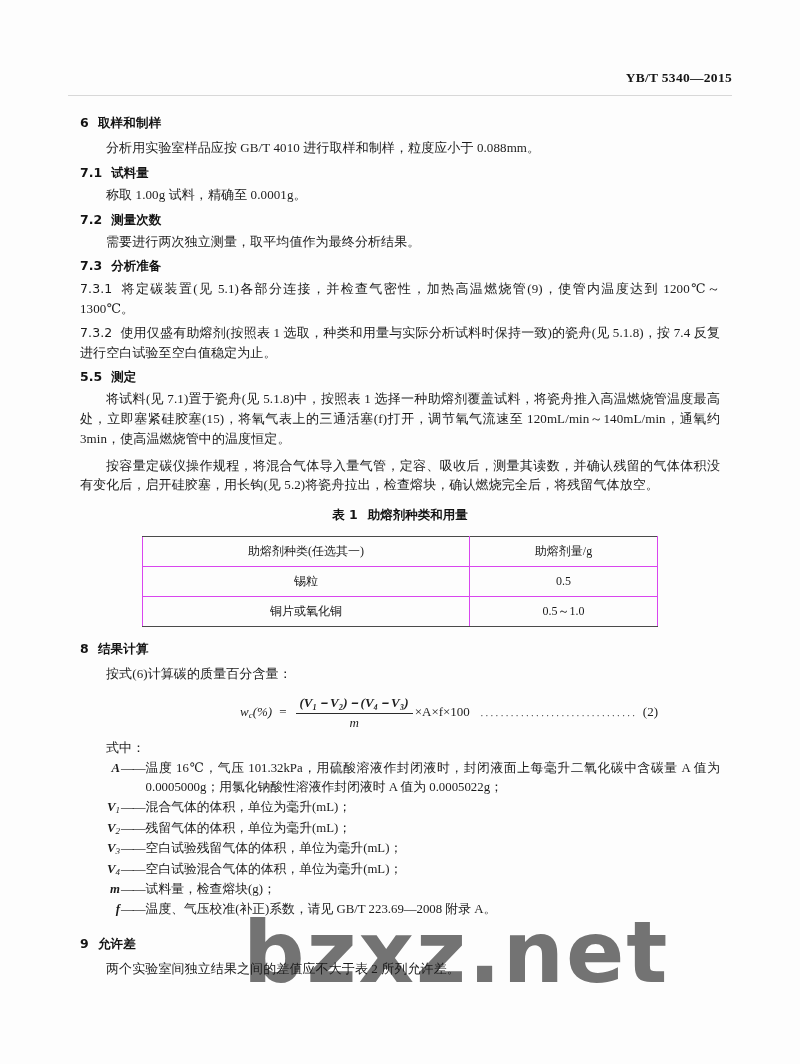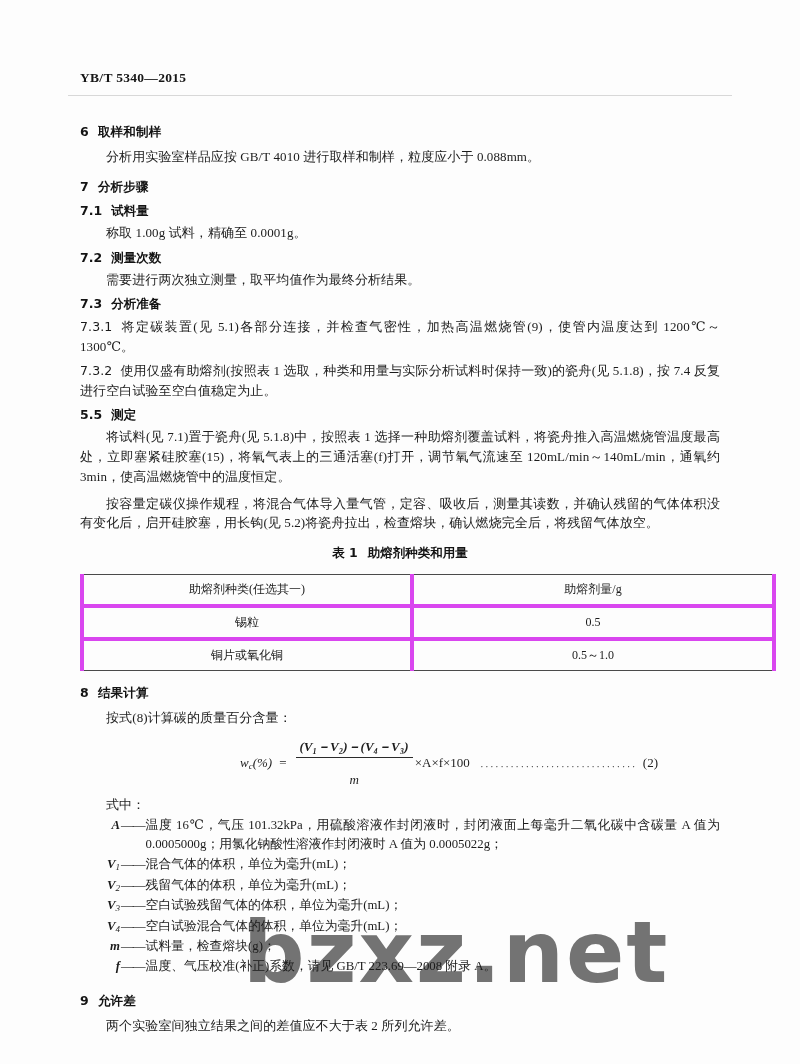--- a/index.html
+++ b/index.html
@@ -46,20 +46,21 @@
     position: relative;
     z-index: 2;
   }
 
   
   .doc-header {
     position: absolute;
     top: 68px;
     left: 80px;
     right: 68px;
+    text-align: right;
   }
   .doc-header .code {
     font-family: "Liberation Serif", serif;
     font-weight: 700;
     font-size: 13.5px;
     letter-spacing: 0.3px;
     color: #161616;
   }
   .header-rule {
     position: absolute;
@@ -76,21 +77,21 @@
     top: 112px;
     left: 80px;
     width: 640px;
   }
 
   .h-sec {
     font-family: "DejaVu Sans", "Liberation Sans", sans-serif;
     font-weight: 700;
     font-size: 12.5px;
     color: #131313;
-    margin: 12px 0 6px 0;
+    margin: 3px 0 6px 0;
     letter-spacing: 0.2px;
   }
   .h-sec .num { margin-right: 9px; }
 
   .h-sub {
     font-family: "DejaVu Sans", "Liberation Sans", sans-serif;
     font-weight: 700;
     font-size: 12.5px;
     color: #131313;
     margin: 7px 0 3px 0;
@@ -129,26 +130,26 @@
     font-family: "DejaVu Sans", "Liberation Sans", sans-serif;
     font-weight: 700;
     font-size: 12.5px;
     margin: 12px 0 5px 0;
     color: #131313;
   }
   .tbl-caption .gap { display: inline-block; width: 10px; }
 
   table.t1 {
     border-collapse: collapse;
-    width: 696px;
+    width: 516px;
     margin: 12px auto;
     font-size: 12px;
   }
   table.t1 td {
-    border: 4px solid #d946ef;
+    border: 1px solid #d946ef;
     text-align: center;
     padding: 6px 4px;
     color: #1b1b1b;
     font-family: "Liberation Serif", serif;
   }
   table.t1 tr:first-child td { border-top: 1.6px solid #4a4a4a; }
   table.t1 tr:last-child td { border-bottom: 1.6px solid #4a4a4a; }
   table.t1 td.col1 { width: 318px; }
   table.t1 td.hdr { font-weight: 400; }
 
@@ -164,21 +165,20 @@
   }
   .f-lhs { font-style: italic; white-space: nowrap; }
   .f-lhs .sub { font-size: 9px; vertical-align: -2px; font-style: italic; }
   .f-eq { margin: 0 7px; }
   .frac {
     display: inline-flex;
     flex-direction: column;
     align-items: center;
     vertical-align: middle;
     margin: 0 2px;
-    gap: 13px;
   }
   .frac .numer {
     padding: 0 4px 1px 4px;
     border-bottom: 1px solid #2a2a2a;
     white-space: nowrap;
   }
   .frac .denom {
     padding: 1px 4px 0 4px;
     font-style: italic;
   }
@@ -249,23 +249,20 @@
     </div>
     <div class="header-rule"></div>
 
     <div class="body-area">
 
       <div class="h-sec">
         <span class="num">6</span><span>取样和制样</span>
       </div>
       <p class="para">分析用实验室样品应按 GB/T 4010 进行取样和制样，粒度应小于 0.088mm。</p>
 
-      <div class="h-sec">
-        <span class="num">7</span><span>分析步骤</span>
-      </div>
 
       <div class="h-sub">
         <span class="num">7.1</span><span>试料量</span>
       </div>
       <p class="para">称取 1.00g 试料，精确至 0.0001g。</p>
 
       <div class="h-sub">
         <span class="num">7.2</span><span>测量次数</span>
       </div>
       <p class="para">需要进行两次独立测量，取平均值作为最终分析结果。</p>
@@ -298,21 +295,21 @@
           <tr>
             <td class="col1">铜片或氧化铜</td>
             <td>0.5～1.0</td>
           </tr>
         </tbody>
       </table>
 
       <div class="h-sec" style="margin-top:14px;">
         <span class="num">8</span><span>结果计算</span>
       </div>
-      <p class="para">按式(8)计算碳的质量百分含量：</p>
+      <p class="para">按式(6)计算碳的质量百分含量：</p>
 
       <div class="formula-row">
         <span class="f-lhs"><span>w</span><span class="sub">c</span><span>(%)</span></span>
         <span class="f-eq">=</span>
         <span class="frac">
           <span class="numer vsym">(V₁－V₂)－(V₄－V₃)</span>
           <span class="denom">m</span>
         </span>
         <span class="f-tail">×A×f×100</span>
         <span class="f-leader">·······························</span>

